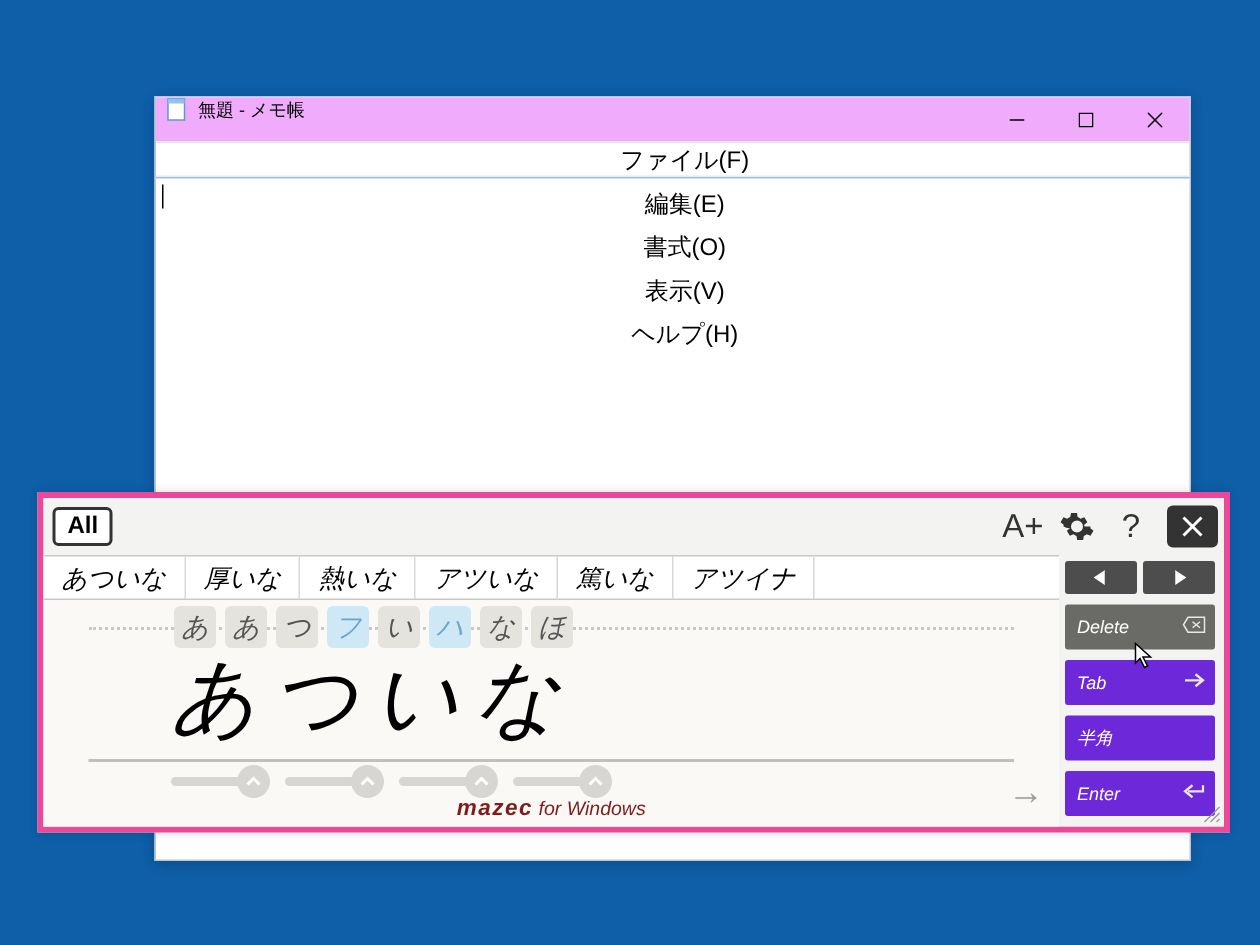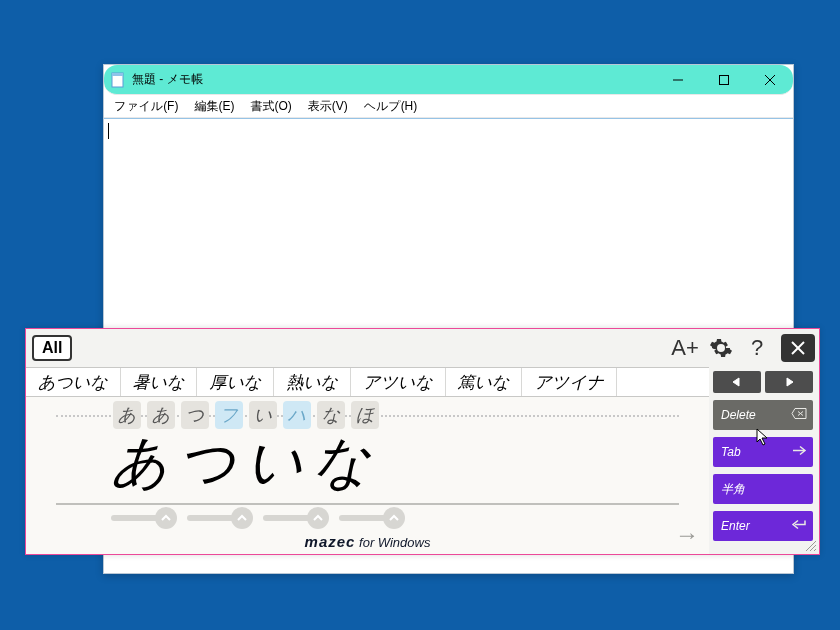--- a/index.html
+++ b/index.html
@@ -4,40 +4,40 @@
 <style>
 * { margin: 0; padding: 0; box-sizing: border-box; font-family: "Yu Gothic UI", "Meiryo", sans-serif; }
 body { width: 840px; height: 630px; background: #0e5ea8; overflow: hidden; position: relative; }
 
 
 .notepad {
   position: absolute; left: 103px; top: 64px; width: 691px; height: 510px;
   background: #fff; border: 1px solid #b9c7d5; box-shadow: 0 2px 8px rgba(0,0,0,0.2);
 }
 .titlebar {
-  height: 30px; display: flex; align-items: center; padding-left: 6px;
-  background: #5eead4; border-bottom: 1px solid #e8e8e8; border-radius: 13px;
+  height: 30px; display: flex; padding-left: 6px;
+  background: #f0abfc; border-bottom: 1px solid #e8e8e8;
 }
 .app-icon {
   width: 16px; height: 16px; margin-right: 6px;
   display: inline-flex; align-items: center; justify-content: center;
 }
 .app-icon svg { width: 16px; height: 16px; }
 .title-text { font-size: 12px; flex: 1; }
 .winbtn { width: 46px; height: 30px; display: flex; align-items: center; justify-content: center; }
 .winbtn svg { width: 10px; height: 10px; }
-.menubar { height: 23px; display: flex; align-items: center; padding-left: 4px; gap: 4px; font-size: 12px; border-bottom: 1px solid #e8e8e8; }
+.menubar { height: 23px; display: flex; align-items: center; padding-left: 16px; gap: 4px; font-size: 16px; border-bottom: 1px solid #e8e8e8; flex-direction: column; }
 .menubar span { padding: 2px 6px; }
 .editor { position: relative; padding: 2px 4px; height: calc(100% - 53px); border-top: 1px solid #96c3e6; }
 .caret { position: absolute; left: 4px; top: 4px; width: 1px; height: 16px; background: #000; }
 
 
 .ime {
   position: absolute; left: 25px; top: 328px; width: 795px; height: 227px;
-  background: #f3f3f1; border: 1px solid #ec4899; box-shadow: 0 0 6px rgba(0,0,0,0.15);
+  background: #f3f3f1; border: 4px solid #ec4899; box-shadow: 0 0 6px rgba(0,0,0,0.15);
 }
 .ime-top {
   height: 38px; background: #f3f3f1; display: flex; align-items: center; padding: 0 4px;
 }
 .mode-btn {
   border: 2px solid #333; border-radius: 4px; padding: 2px 8px; font-size: 16px; font-weight: 600;
   background: #fff; margin-left: 2px;
 }
 .ime-top-spacer { flex: 1; }
 .top-icon { width: 36px; height: 36px; display: flex; align-items: center; justify-content: center; font-size: 22px; color: #333; }
@@ -86,21 +86,21 @@
   position: absolute; left: 85px; top: 118px; display: flex; gap: 20px;
 }
 .dash { width: 56px; height: 6px; border-radius: 3px; background: #d7d6d2; position: relative; }
 .knob {
   position: absolute; right: -10px; top: -8px; width: 22px; height: 22px; border-radius: 50%;
   background: #d7d6d2; display: flex; align-items: center; justify-content: center;
 }
 .knob svg { width: 10px; height: 10px; }
 
 .brand {
-  position: absolute; left: 0; right: 0; bottom: 4px; text-align: center; color: #0f172a;
+  position: absolute; left: 0; right: 0; bottom: 4px; text-align: center; color: #7f1d1d;
   font-size: 13px;
 }
 .brand b { font-family: sans-serif; font-weight: 700; letter-spacing: 1px; font-size: 15px; }
 .proceed {
   position: absolute; right: 10px; bottom: 8px; font-size: 24px; color: #9a9a96;
 }
 
 
 .navrow { display: flex; gap: 4px; }
 .navbtn {
@@ -180,21 +180,20 @@
           <line x1="1" y1="1" x2="13" y2="13" stroke="#fff" stroke-width="2"></line>
           <line x1="13" y1="1" x2="1" y2="13" stroke="#fff" stroke-width="2"></line>
         </svg>
     </div>
   </div>
 
   <div class="ime-body">
     <div class="ime-left">
       <div class="candidates">
         <div class="cand">あついな</div>
-        <div class="cand">暑いな</div>
         <div class="cand">厚いな</div>
         <div class="cand">熱いな</div>
         <div class="cand">アツいな</div>
         <div class="cand">篤いな</div>
         <div class="cand">アツイナ</div>
       </div>
       <div class="write-area">
         <div class="guide-dots"></div>
         <div class="kana-tokens">
           <div class="kana">あ</div>

